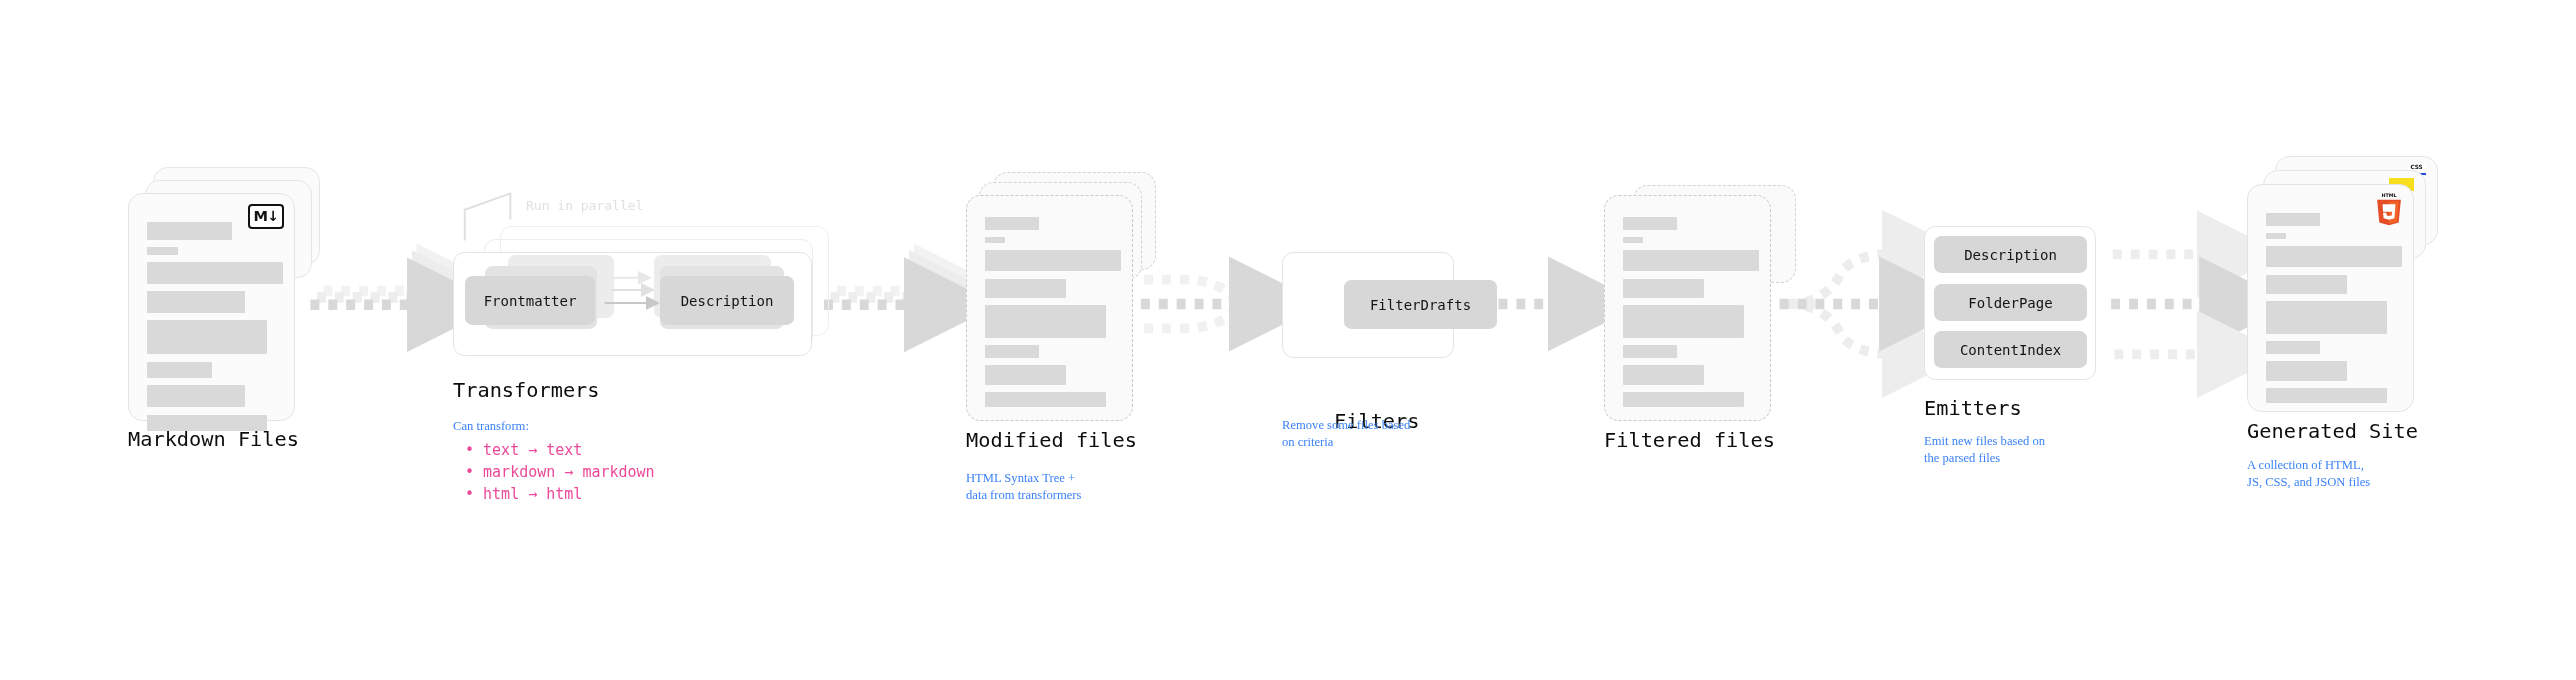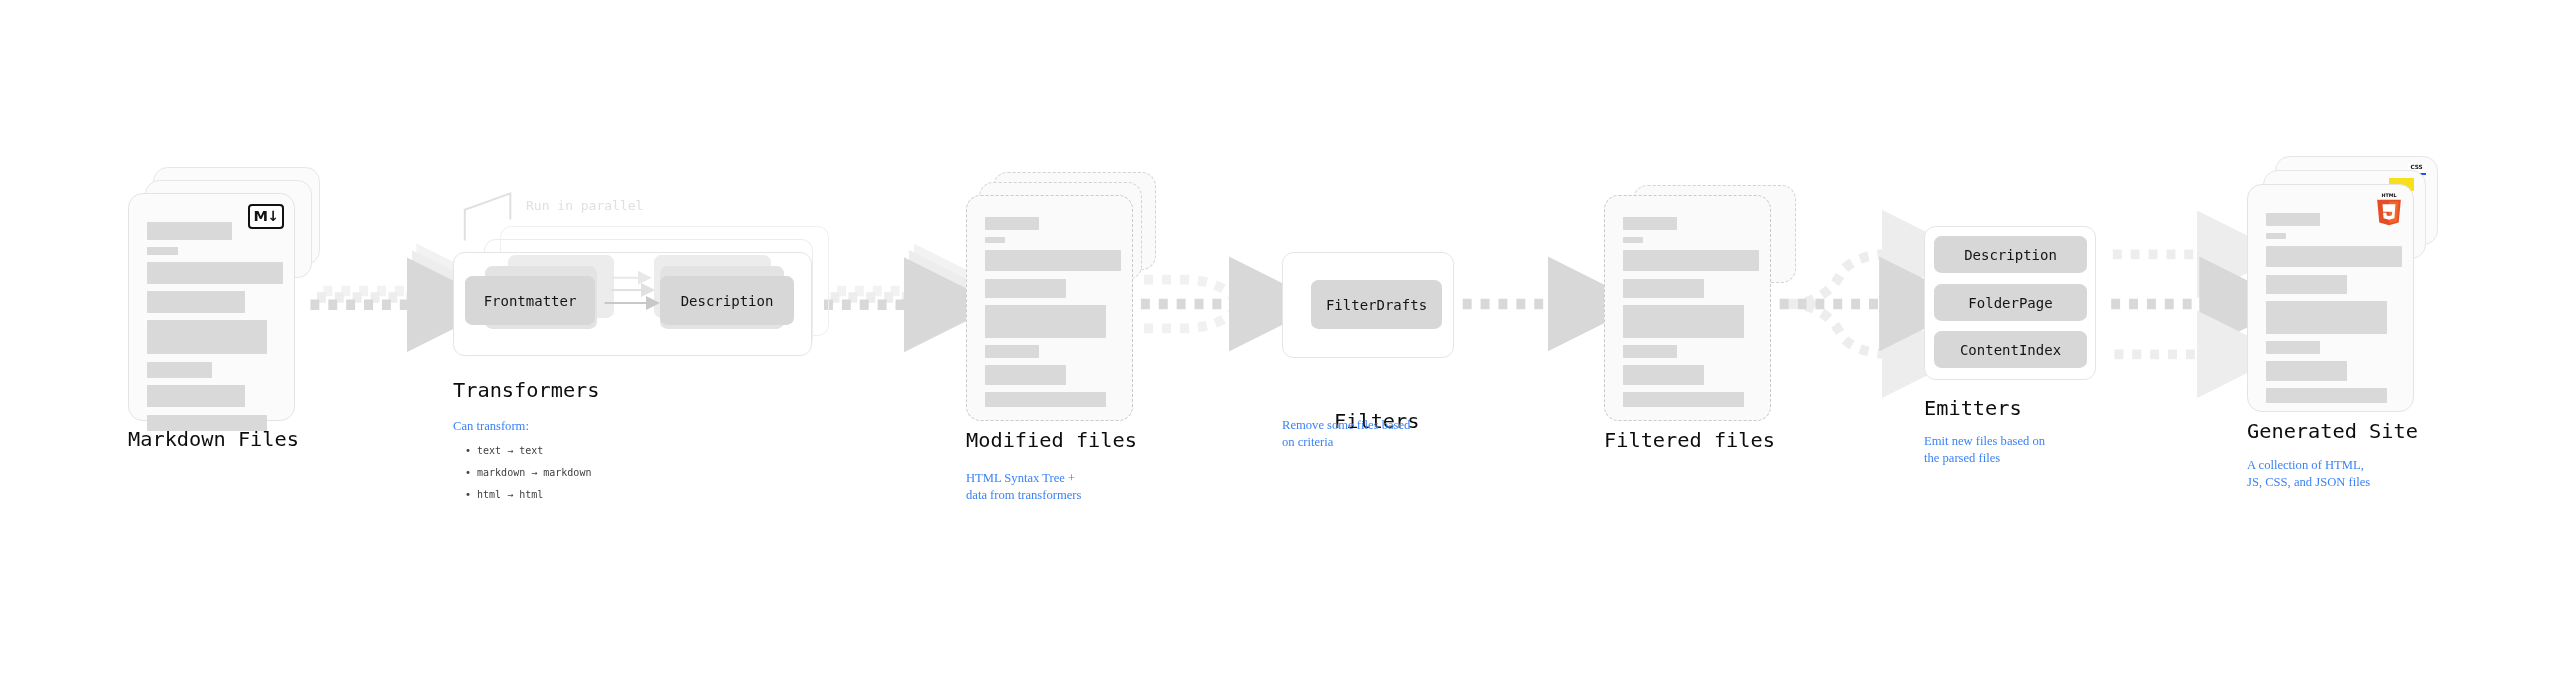--- a/index.html
+++ b/index.html
@@ -148,23 +148,23 @@
   .parallel-label {
     position: absolute;
     font-family: "DejaVu Sans Mono", "Liberation Mono", monospace;
     font-size: 13px;
     color: #e0e0e0;
     white-space: nowrap;
   }
   .bullets {
     position: absolute;
     font-family: "DejaVu Sans Mono", "Liberation Mono", monospace;
-    font-size: 10px;
+    font-size: 15px;
     line-height: 17px;
-    color: #404040;
+    color: #ec4899;
     white-space: pre;
   }
   svg { display: block; overflow: visible; }
 </style>
 </head>
 <body>
 
 <div id="stage">
 
   <svg class="abs" style="left:0;top:0;width:2576px;height:681px;" viewBox="0 0 3170 838">
@@ -306,21 +306,21 @@
     </div>
 
     <div class="title" style="left:966px;top:428px;">Modified files</div>
     <div class="subtitle" style="left:966px;top:470px;">HTML Syntax Tree +
 data from transformers</div>
   </div>
 
   <div class="abs" style="left:0;top:0;width:1487px;height:681px;">
 
     <div class="grpbox" style="left:1282px;top:252px;width:172px;height:106px;"></div>
-    <div class="chip" style="left:1311px;top:280px;width:131px;height:49px;">FilterDrafts</div>
+    <div class="chip" style="left:1344px;top:280px;width:153px;height:49px;">FilterDrafts</div>
 
     <div class="title" style="left:1334px;top:379px;margin-top:30px;">Filters</div>
     <div class="subtitle" style="left:1282px;top:417px;">Remove some files based
 on criteria</div>
   </div>
 
   <div class="abs" style="left:0;top:0;width:1812px;height:681px;">
 
     <div class="ghost dashed" style="left:1633px;top:185px;width:163px;height:98px;"></div>
 

